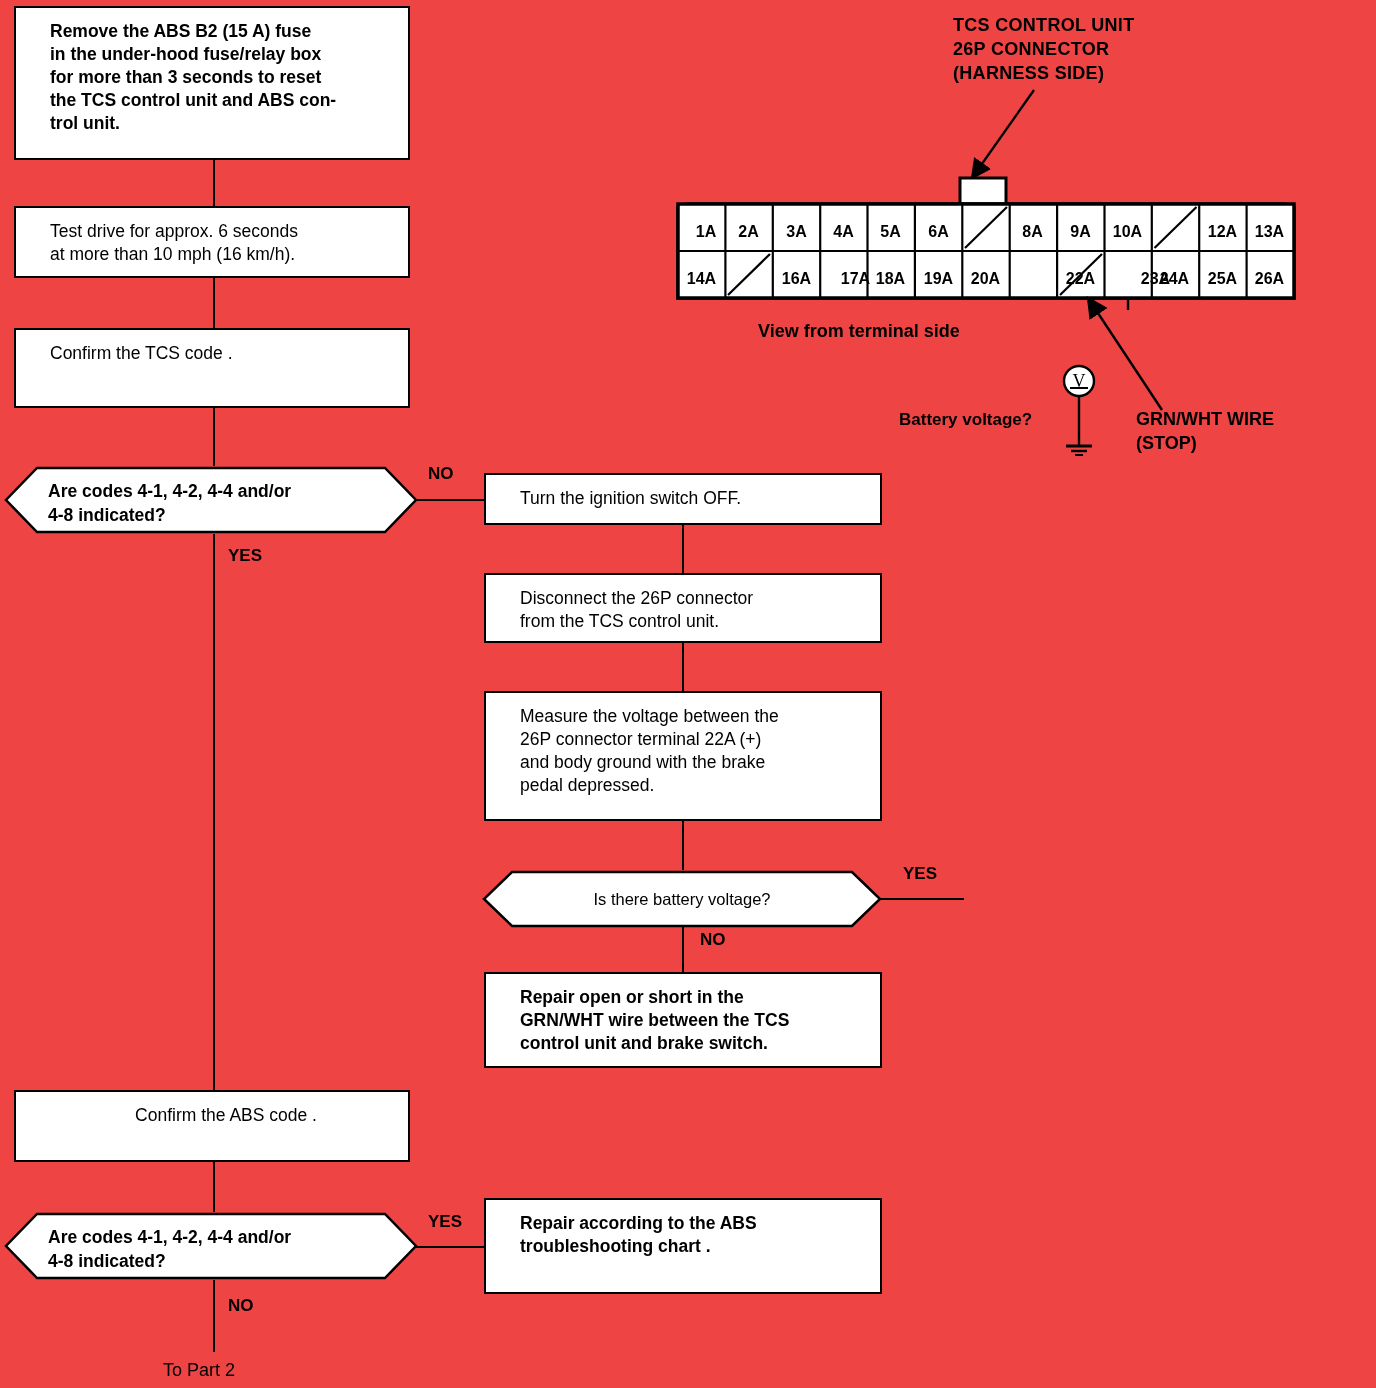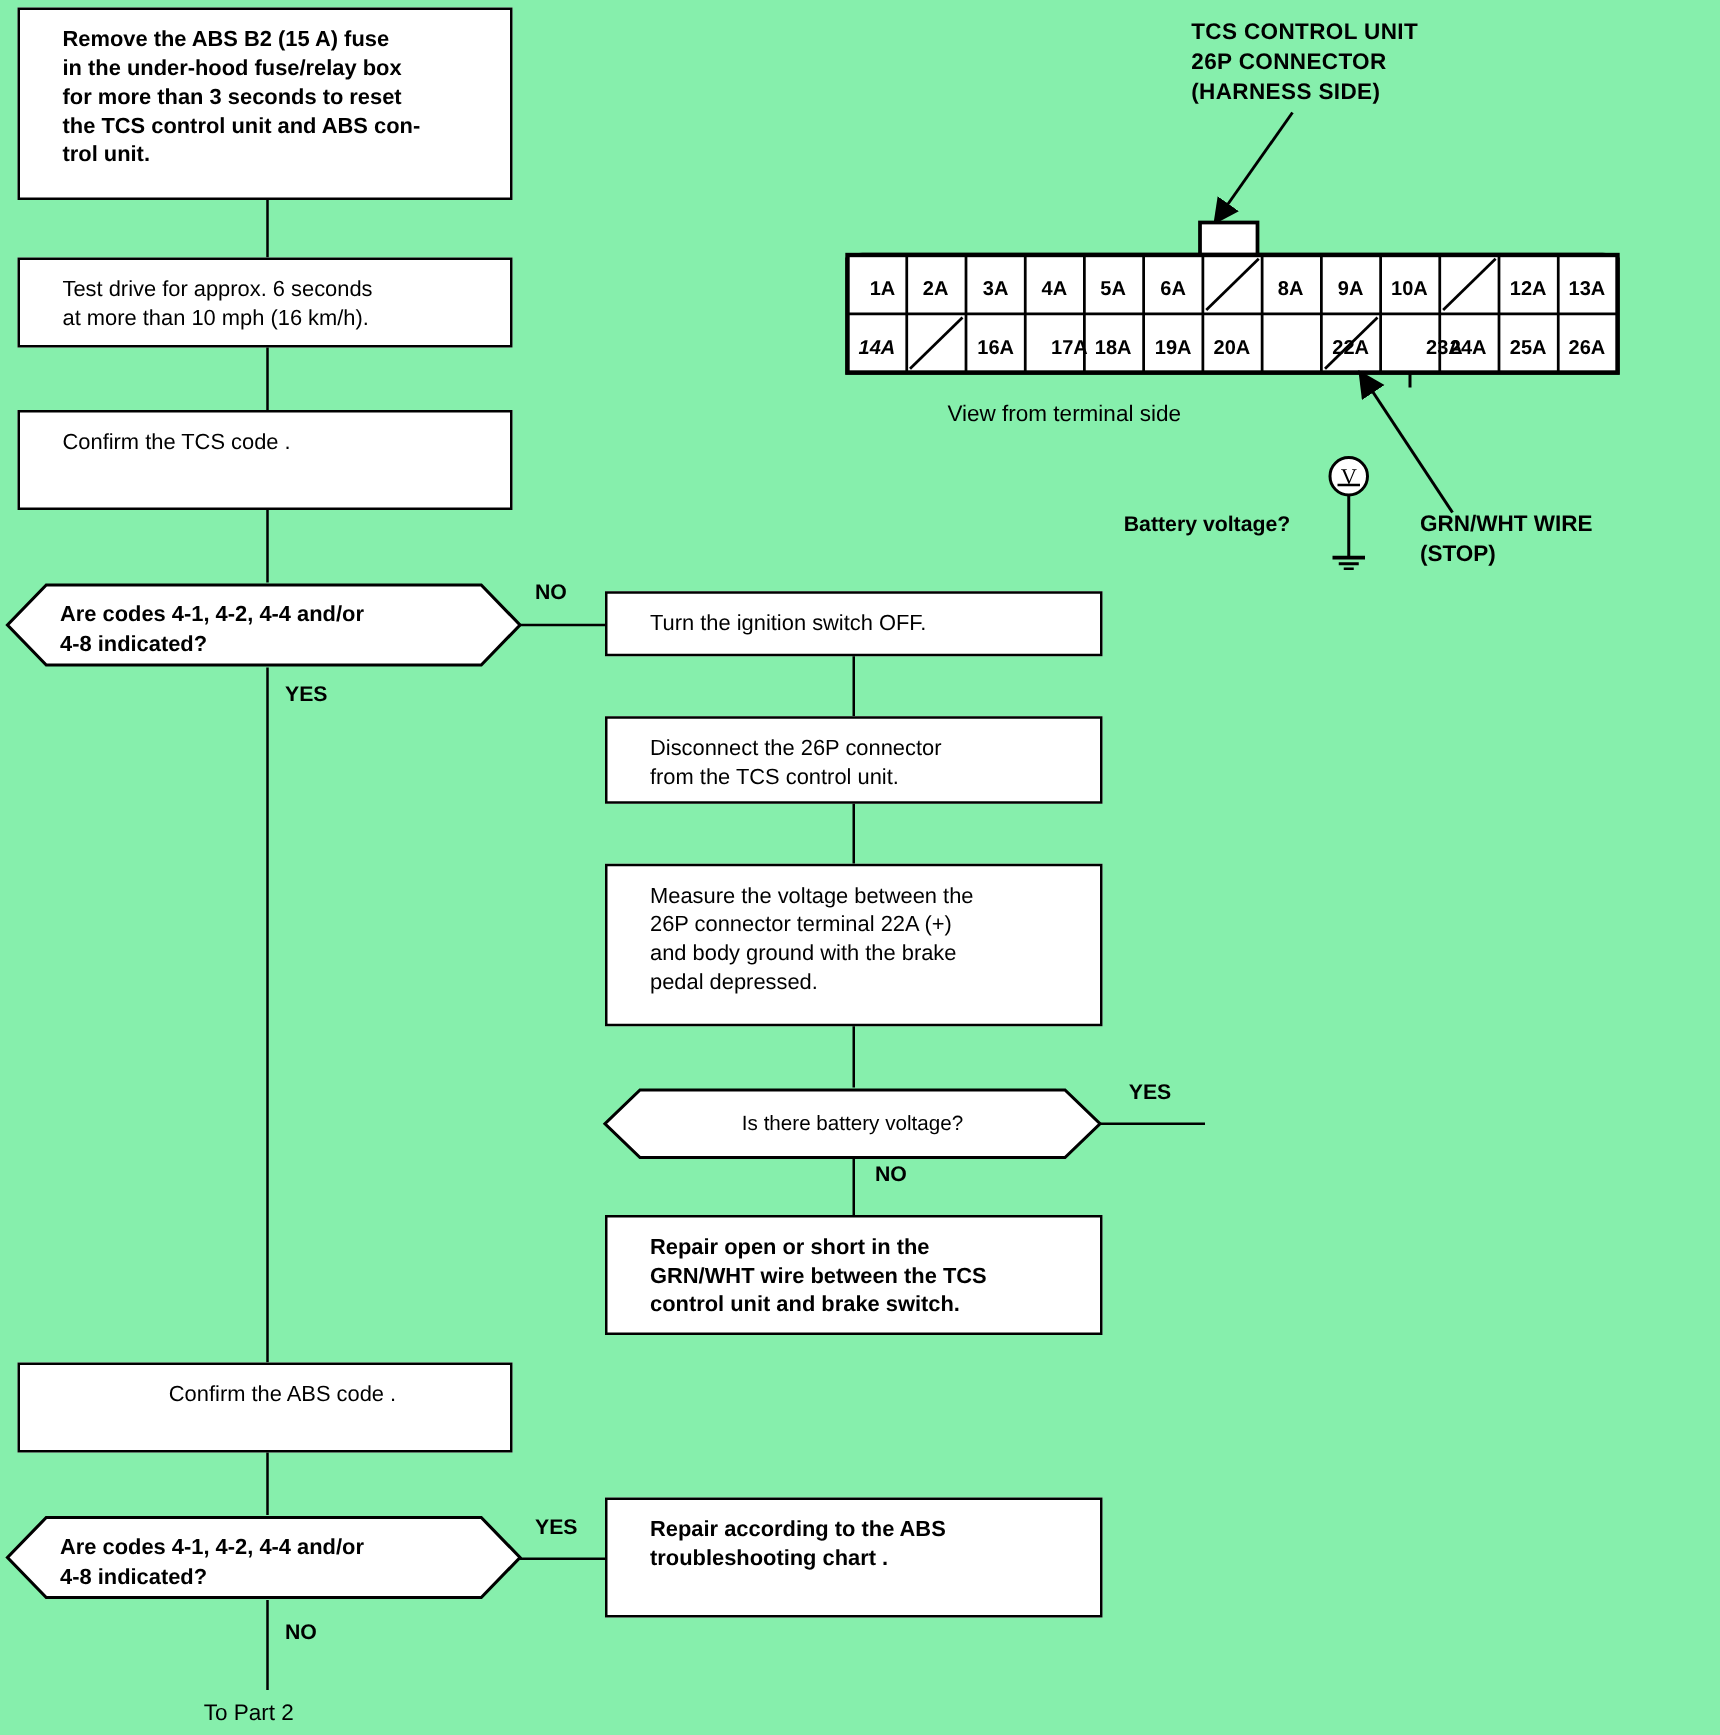--- a/index.html
+++ b/index.html
@@ -5,21 +5,21 @@
 <style>
   html, body {
     margin: 0;
     padding: 0;
     background: #ffffff;
   }
   #page {
     position: relative;
     width: 1376px;
     height: 1388px;
-    background: #86efac;
+    background: #ef4444;
     font-family: "Liberation Sans", "DejaVu Sans", sans-serif;
     color: #000000;
     overflow: hidden;
   }
   .box {
     position: absolute;
     box-sizing: border-box;
     border: 2px solid #000;
     background: #fff;
   }
@@ -62,21 +62,21 @@
   }
   .lbl.reg { font-weight: normal; }
   .conn-wrap { position: absolute; }
   .note {
     position: absolute;
     font-size: 17px;
     font-weight: bold;
     line-height: 1.33;
     white-space: pre-line;
   }
-  .note.reg { font-weight: normal; }
+  .note.reg { font-weight: bold; }
   .cellnum {
     position: absolute;
     font-size: 16px;
     font-weight: bold;
     text-align: center;
     line-height: 1;
   }
 </style>
 </head>
 <body>
@@ -244,21 +244,21 @@
   <div class="cellnum" style="left:867px; top:224px; width:47px;">5A</div>
   <div class="cellnum" style="left:915px; top:224px; width:47px;">6A</div>
   <div class="cellnum" style="left:962px; top:224px; width:47px;"></div>
   <div class="cellnum" style="left:1009px; top:224px; width:47px;">8A</div>
   <div class="cellnum" style="left:1057px; top:224px; width:47px;">9A</div>
   <div class="cellnum" style="left:1104px; top:224px; width:47px;">10A</div>
   <div class="cellnum" style="left:1151px; top:224px; width:47px;"></div>
   <div class="cellnum" style="left:1199px; top:224px; width:47px;">12A</div>
   <div class="cellnum" style="left:1246px; top:224px; width:47px;">13A</div>
 
-  <div class="cellnum" style="left:678px; top:271px; width:47px;font-style:italic;">14A</div>
+  <div class="cellnum" style="left:678px; top:271px; width:47px;">14A</div>
   <div class="cellnum" style="left:725px; top:271px; width:47px;"></div>
   <div class="cellnum" style="left:773px; top:271px; width:47px;">16A</div>
   <div class="cellnum" style="left:820px; top:271px; width:47px;margin-left:12px;">17A</div>
   <div class="cellnum" style="left:867px; top:271px; width:47px;">18A</div>
   <div class="cellnum" style="left:915px; top:271px; width:47px;">19A</div>
   <div class="cellnum" style="left:962px; top:271px; width:47px;">20A</div>
   <div class="cellnum" style="left:1009px; top:271px; width:47px;"></div>
   <div class="cellnum" style="left:1057px; top:271px; width:47px;">22A</div>
   <div class="cellnum" style="left:1104px; top:271px; width:47px;padding-left:28px;">23A</div>
   <div class="cellnum" style="left:1151px; top:271px; width:47px;">24A</div>

